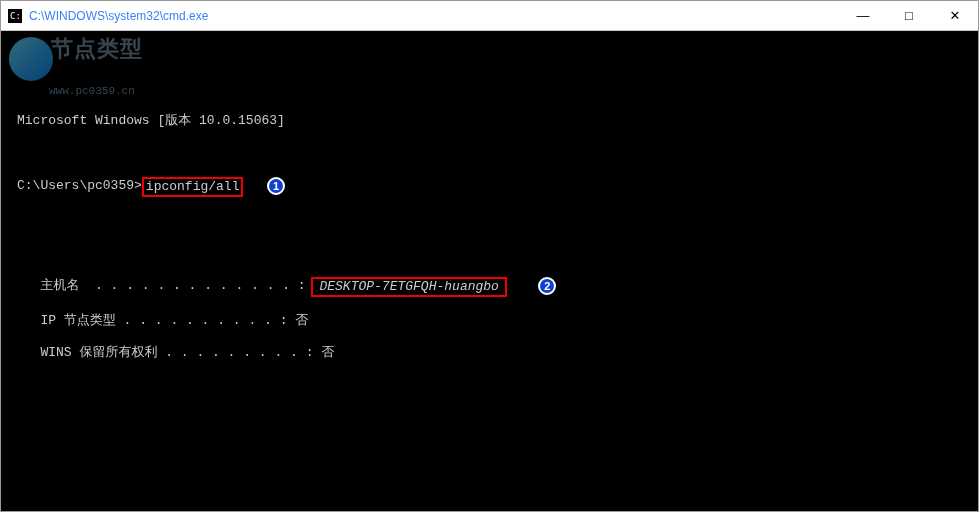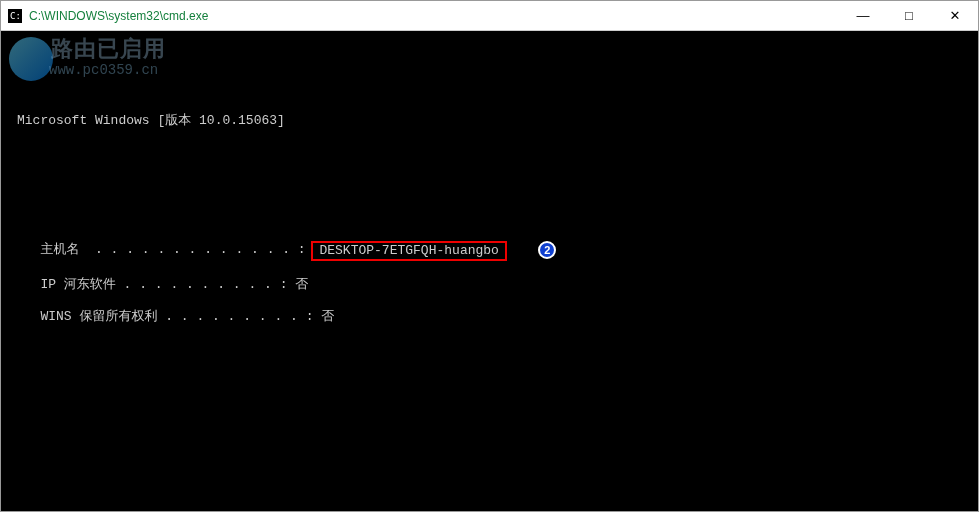--- a/index.html
+++ b/index.html
@@ -1,27 +1,27 @@
 <!DOCTYPE html>
 <html><head>
 <meta charset="utf-8">
 <style>
 * { margin: 0; padding: 0; box-sizing: border-box; }
 body { width: 979px; height: 512px; font-family: "Consolas", "Courier New", monospace; overflow: hidden; background: #fff; }
 .window { width: 979px; height: 512px; border: 1px solid #999; position: relative; }
 .titlebar { height: 30px; background: #fff; display: flex; align-items: center; border-bottom: 1px solid #ccc; }
 .title-icon { width: 16px; height: 16px; margin: 0 6px; display: flex; align-items: center; justify-content: center; }
-.title-text { flex: 1; font-size: 12px; font-family: "Segoe UI", sans-serif; color: #15803d; }
+.title-text { flex: 1; font-size: 12px; font-family: "Segoe UI", sans-serif; color: #3b82f6; }
 .win-btns { display: flex; height: 30px; }
 .win-btn { width: 46px; height: 30px; display: flex; align-items: center; justify-content: center; font-size: 13px; color: #000; font-family: "Segoe UI", sans-serif; }
 .terminal { background: #000; color: #ccc; height: calc(100% - 30px); padding: 2px 4px; font-size: 13px; line-height: 16px; white-space: pre; overflow: hidden; position: relative; }
 .watermark-area { position: absolute; top: 0; left: 0; width: 220px; height: 56px; }
 .watermark-circle { position: absolute; top: 6px; left: 8px; width: 44px; height: 44px; border-radius: 50%; background: linear-gradient(135deg, #5bc0de 0%, #0275d8 100%); opacity: 0.55; }
 .watermark-text { position: absolute; top: 12px; left: 50px; font-size: 22px; font-weight: bold; color: rgba(160,200,230,0.35); letter-spacing: 1px; }
-.watermark-url { position: absolute; top: 31px; left: 48px; font-size: 14px; color: rgba(120,170,200,0.4); }
+.watermark-url { position: absolute; top: 52px; left: 48px; font-size: 11px; color: rgba(120,170,200,0.4); }
 .highlight-box { border: 2px solid #e00; display: inline-block; vertical-align: top; }
 .marker { display: inline-block; width: 18px; height: 18px; border-radius: 50%; background: #1040d0; color: #fff; border: 2px solid #fff; font-size: 11px; font-weight: bold; text-align: center; line-height: 14px; vertical-align: middle; margin-left: 8px; font-family: Arial, sans-serif; }
 .line { position: relative; padding-left: 12px; }
 .term-content { position: relative; z-index: 1; }
 </style>
 </head>
 <body>
 
 <div class="window">
   <div class="titlebar">
@@ -35,31 +35,32 @@
     <div class="win-btns">
       <div class="win-btn">—</div>
       <div class="win-btn">□</div>
       <div class="win-btn close">✕</div>
     </div>
   </div>
 
   <div class="terminal">
     <div class="watermark-area">
       <div class="watermark-circle"></div>
-      <div class="watermark-text">路由已启用</div>
+      <div class="watermark-text">节点类型</div>
       <div class="watermark-url">www.pc0359.cn</div>
     </div>
 
     <div class="term-content">
 <div class="line">Microsoft Windows [版本 10.0.15063]</div>
 <div class="line">&nbsp;</div>
+<div class="line"><span>C:\Users\pc0359&gt;</span><span class="highlight-box" style="padding:0 2px;"><span>ipconfig/all</span></span>  <span class="marker">1</span></div>
 <div class="line">&nbsp;</div>
 <div class="line">&nbsp;</div>
-<div class="line"><span>   主机名  . . . . . . . . . . . . . : </span><span class="highlight-box" style="padding:0 6px; margin-left:-2px;"><span>DESKTOP-7ETGFQH-huangbo</span></span>   <span class="marker">2</span></div>
-<div class="line">   IP 河东软件 . . . . . . . . . . : 否</div>
+<div class="line"><span>   主机名  . . . . . . . . . . . . . : </span><span class="highlight-box" style="padding:0 6px; margin-left:-2px;font-style:italic;"><span>DESKTOP-7ETGFQH-huangbo</span></span>   <span class="marker">2</span></div>
+<div class="line">   IP 节点类型 . . . . . . . . . . : 否</div>
 <div class="line">   WINS 保留所有权利 . . . . . . . . . : 否</div>
 <div class="line">&nbsp;</div>
 
 
 
 
 
 
 
 

